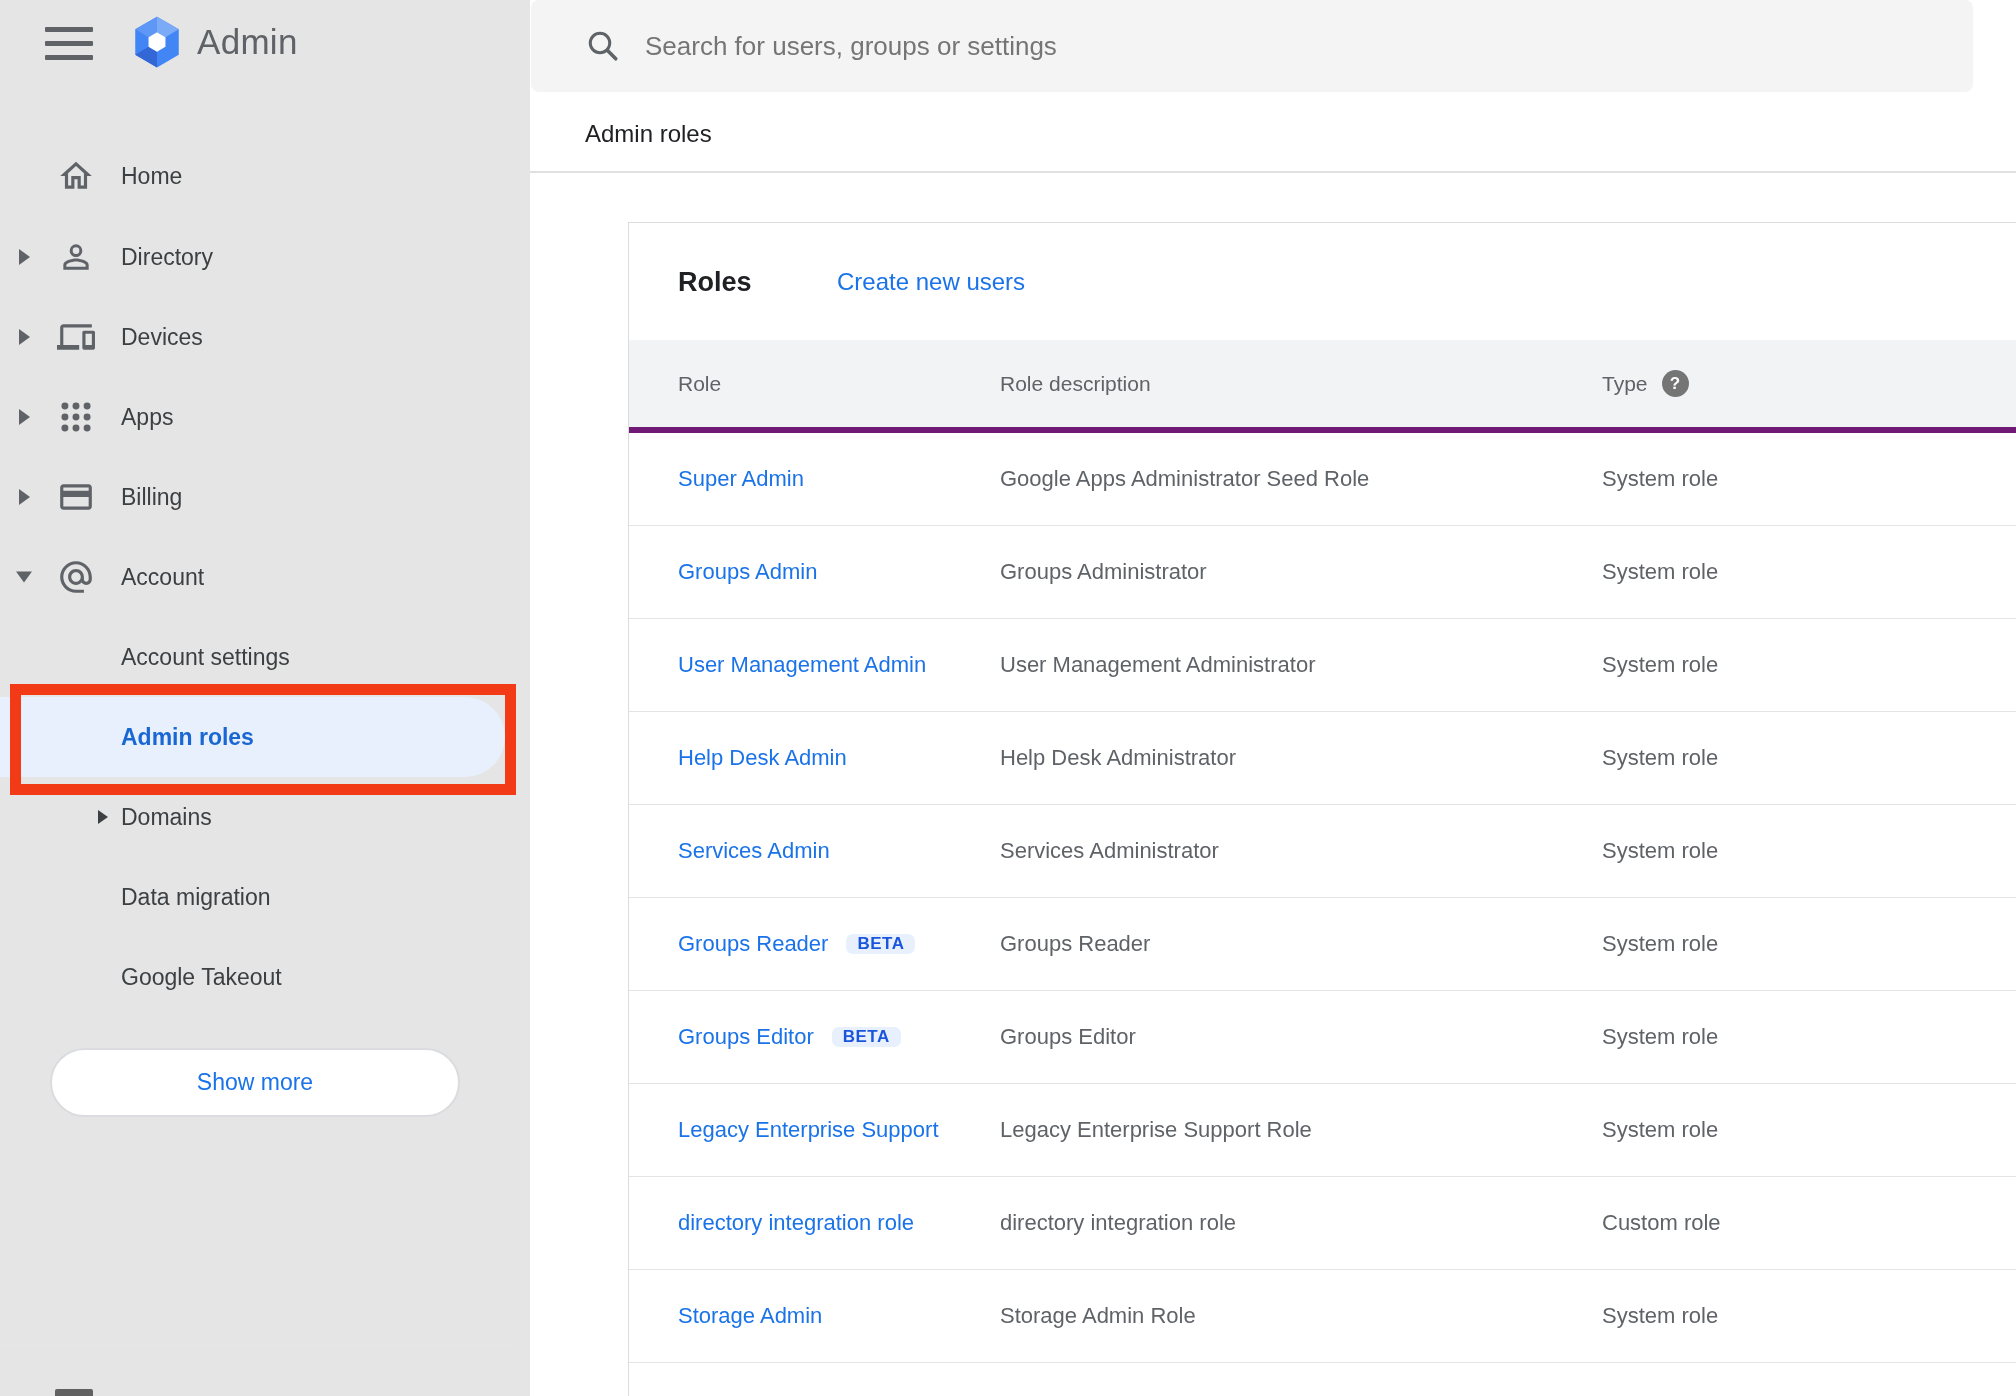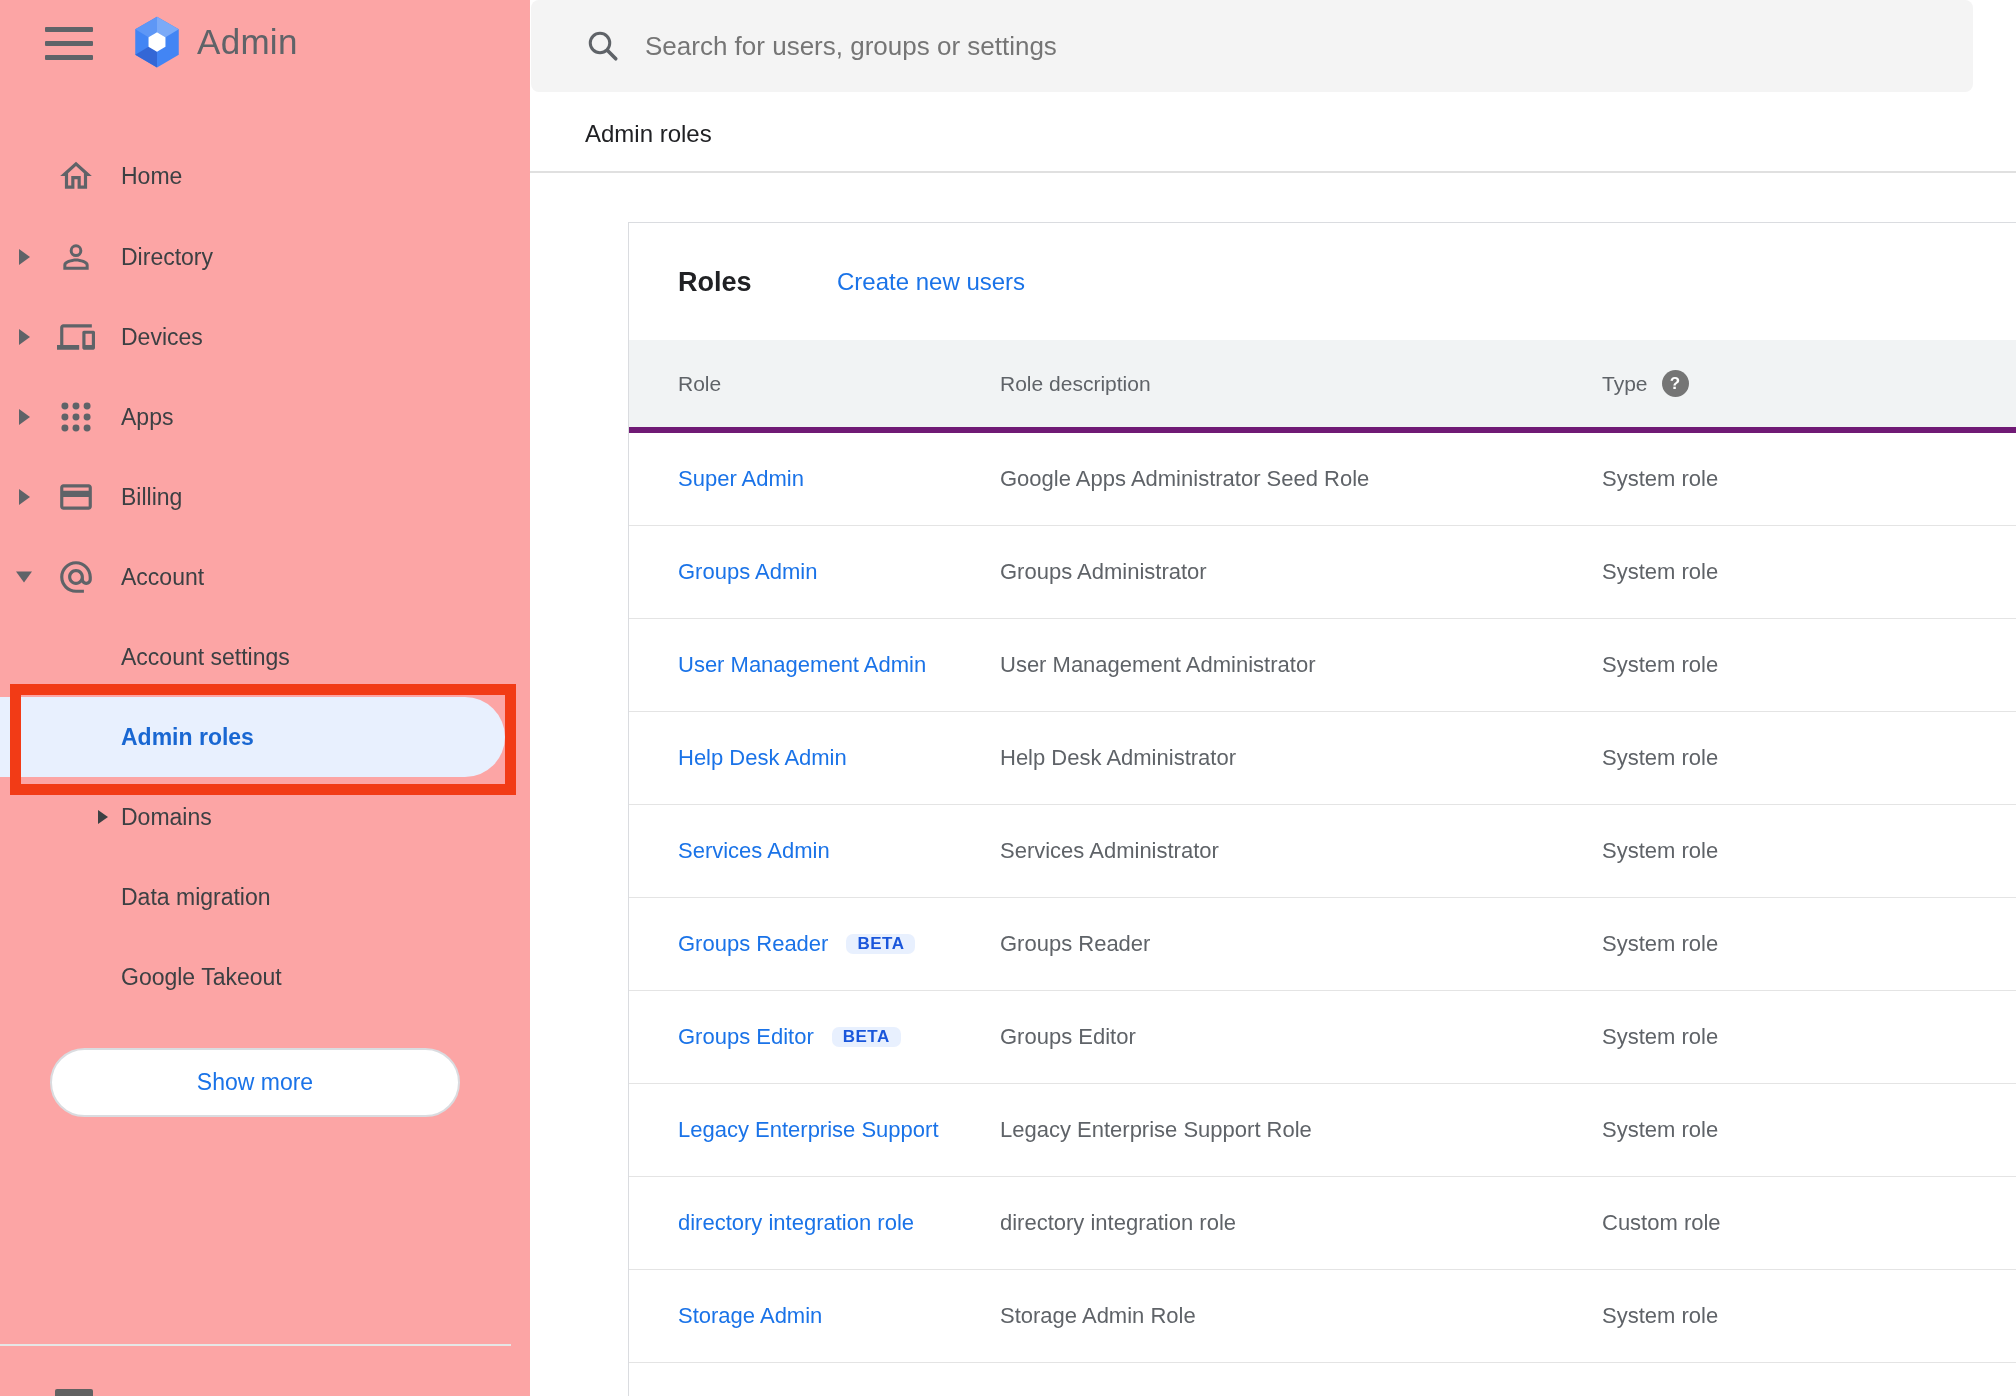--- a/index.html
+++ b/index.html
@@ -6,21 +6,21 @@
   html,body { width: 2016px; height: 1396px; }
   body {
     font-family: "Liberation Sans", sans-serif;
     background: #ffffff;
     position: relative;
     overflow: hidden;
     color: #3c4043;
   }
 
   
-  .sidebar { position:absolute; left:0; top:0; width:530px; height:1396px; background:#fca5a5; }
+  .sidebar { position:absolute; left:0; top:0; width:530px; height:1396px; background:#e5e5e5; }
   .hamburger { position:absolute; left:45px; top:27px; width:48px; height:34px; border:none; background:transparent; cursor:pointer; padding:0; }
   .hamburger span { display:block; width:48px; height:5px; background:#5f6368; border-radius:1px; margin-bottom:9px; }
   .brand-logo { position:absolute; left:128px; top:13px; width:58px; height:58px; }
   .brand-name { position:absolute; left:197px; top:22px; font-size:35px; color:#5f6368; letter-spacing:0.3px; }
 
   .nav-item { position:absolute; left:0; width:530px; height:80px; cursor:pointer; }
   .nav-arrow-right { position:absolute; left:19px; top:50%; transform:translateY(-50%); width:0; height:0;
      border-top:8px solid transparent; border-bottom:8px solid transparent; border-left:11px solid #5f6368; }
   .nav-arrow-down { position:absolute; left:16px; top:50%; transform:translateY(-50%); width:0; height:0;
      border-left:8px solid transparent; border-right:8px solid transparent; border-top:11px solid #5f6368; }

